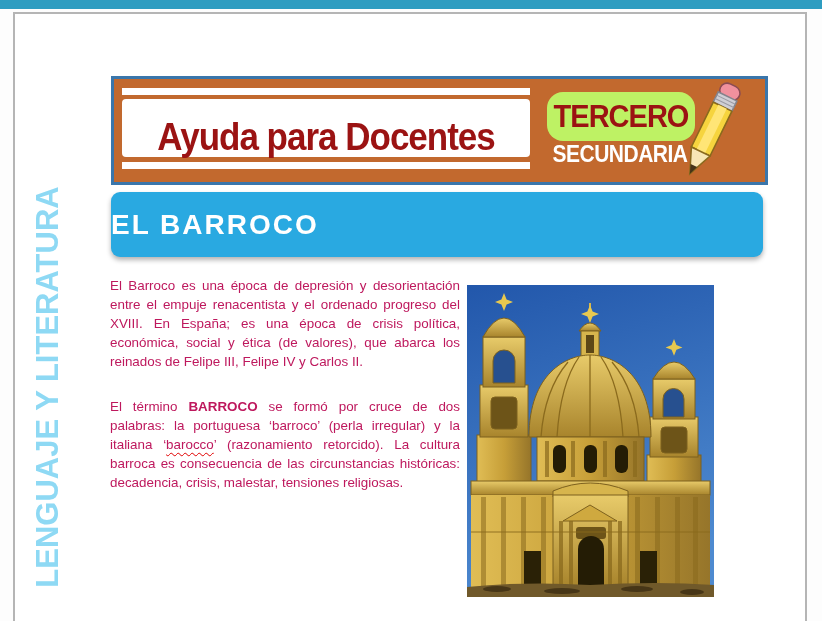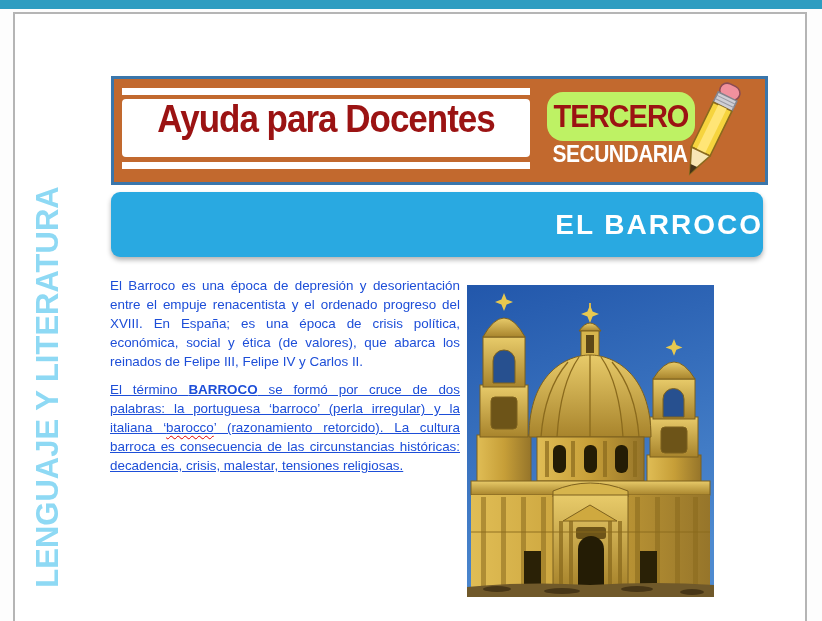--- a/index.html
+++ b/index.html
@@ -17,41 +17,41 @@
   .subject-vertical { position:absolute; left:48px; top:387px; transform:translate(-50%,-50%) rotate(-90deg);
           white-space:nowrap; font-weight:bold; font-size:31px; letter-spacing:0px;
           color:#8ed9f4; }
 
   
   .banner { position:absolute; left:111px; top:76px; width:657px; height:109px;
             background:#c2692e; border:3px solid #3a76ab; }
   .stripe { position:absolute; left:8px; width:408px; height:7px; background:#fff; }
   .stripe.s1 { top:9px; } .stripe.s2 { top:83px; }
   .brand-box { position:absolute; left:8px; top:20px; width:408px; height:58px;
-               background:#fff; border-radius:4px; display:flex; align-items:flex-start; justify-content:center; }
+               background:#fff; border-radius:4px; display:flex; align-items:flex-end; justify-content:center; }
   .brand-text { color:#9b1313; font-weight:bold; font-size:35px; letter-spacing:-1px;
                 font-family:"Liberation Sans", sans-serif; transform:scaleY(1.12); }
   .grade-badge { position:absolute; left:433px; top:13px; width:148px; height:49px;
                  background:#bef264; border-radius:16px; display:flex; align-items:center; justify-content:center; }
   .grade-text { color:#9b1313; font-weight:bold; font-size:29px; letter-spacing:-1px; transform:scaleY(1.1); }
   .stage-text { position:absolute; left:420px; top:63px; width:172px; text-align:center;
                 color:#ffffff; font-weight:bold; font-size:21px; letter-spacing:-0.5px; transform:scaleY(1.15); }
   .pencil-wrap { position:absolute; left:578px; top:0px; width:46px; height:108px;
                  transform:rotate(26deg); transform-origin:50% 40%; }
 
   
   .title-banner { position:absolute; left:111px; top:192px; width:652px; height:65px;
                   background:#29a9e1; border-radius:9px; box-shadow:0 3px 5px rgba(0,0,0,0.30);
-                  display:flex; align-items:center; justify-content:flex-end; }
+                  display:flex; align-items:center; justify-content:flex-start; }
   .title-text { color:#fff; font-weight:bold; font-size:28px; letter-spacing:2px; }
 
   
-  .content { position:absolute; left:110px; top:276px; width:604px; color:#1d4ed8; }
+  .content { position:absolute; left:110px; top:276px; width:604px; color:#be185d; }
   .content p { font-size:13.4px; line-height:19px; text-align:justify; }
-  .p2 { margin-top:9px;text-decoration:underline; }
+  .p2 { margin-top:26px; }
   .content h2 { margin-top:9px; font-size:14px; line-height:19px; font-weight:bold; }
   .p3 { margin-top:14px; }
   .bold-term { font-weight:bold; }
   .misspell { text-decoration:underline wavy #e00000; text-decoration-thickness:1px; text-underline-offset:3px; }
 
   .figure-float { float:right; width:247px; height:312px; margin:9px 0 0 7px; }
   .figure-float svg { display:block; width:247px; height:312px; }
 </style>
 </head>
 <body>

